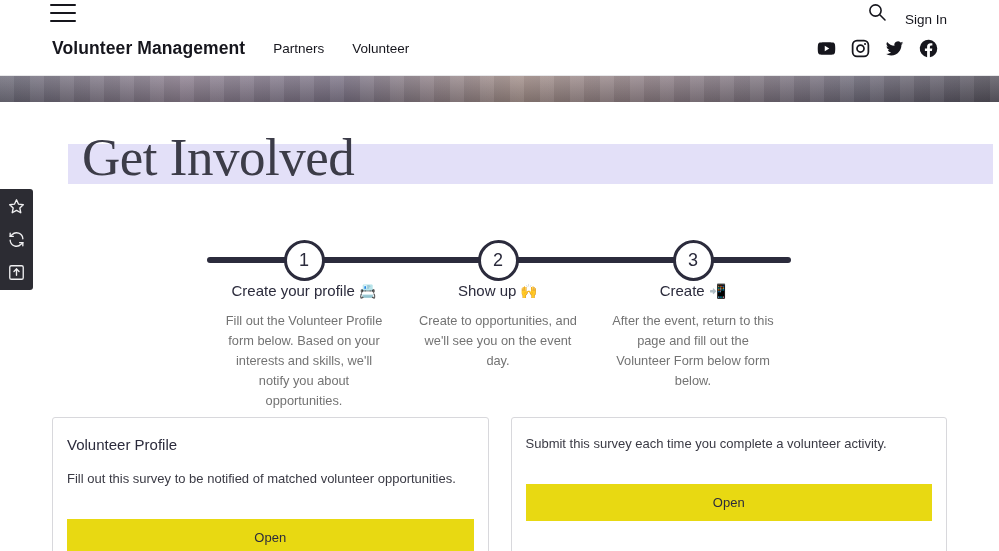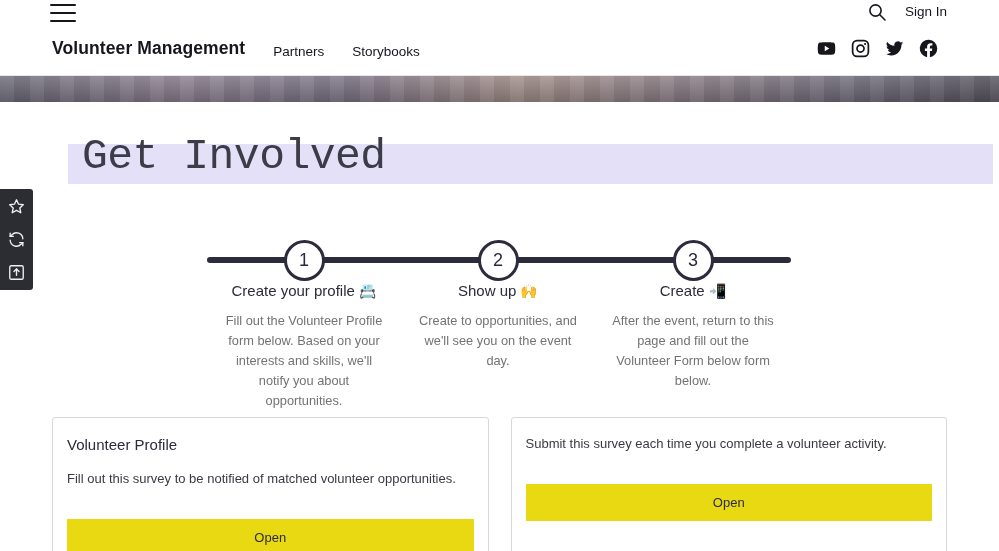--- a/index.html
+++ b/index.html
@@ -32,38 +32,38 @@
     cursor: pointer;
     display: flex; flex-direction: column; justify-content: space-between;
     padding: 2px 0;
   }
   .hamburger span {
     display: block; height: 2px; width: 26px; background: #16161d; border-radius: 1px;
   }
   .nav-row {
     position: absolute;
     left: 52px; top: 38px;
-    display: flex; align-items: flex-end; gap: 28px;
+    display: flex; align-items: center; gap: 28px;
   }
   .brand {
     font-size: 17.5px;
     font-weight: 600;
     color: #16161d;
     letter-spacing: .1px;
     white-space: nowrap;
   }
   .nav-link {
     font-size: 13.5px;
     color: #16161d;
     white-space: nowrap;
     cursor: pointer;
   }
   .signin {
     position: absolute;
-    right: 52px; top: 4px;
+    right: 52px; top: 12px;
     font-size: 13.5px;
     color: #16161d;
     cursor: pointer;
   }
   .search-btn {
     position: absolute;
     right: 112px; top: 2px;
     width: 20px; height: 20px;
     cursor: pointer;
   }
@@ -103,26 +103,26 @@
   }
   .title-hl {
     position: absolute;
     left: 68px; top: 20px;
     width: 925px; height: 40px;
     background: #e3e0f8;
   }
   .page-title {
     position: absolute;
     left: 82px; top: 0px;
-    font-size: 43px;
+    font-size: 53px;
     font-weight: 400;
     color: #3c3c48;
     letter-spacing: -0.5px;
     line-height: 66px;
-    font-family: Liberation Mono, monospace;
+    font-family: Liberation Serif, serif;
   }
 
   
   .steps {
     position: relative;
     margin-top: 32px;
     height: 170px;
   }
   .steps-line {
     position: absolute;
@@ -231,21 +231,21 @@
   <div class="header">
     <div class="hamburger">
       <span></span>
       <span></span>
       <span></span>
     </div>
 
     <div class="nav-row">
       <div class="brand">Volunteer Management</div>
       <div class="nav-link">Partners</div>
-      <div class="nav-link">Storybooks</div>
+      <div class="nav-link">Volunteer</div>
     </div>
 
     <div class="search-btn">
       <svg viewBox="0 0 20 20" width="20" height="20" fill="none" stroke="#16161d" stroke-width="1.6">
         <circle cx="8.5" cy="8.5" r="5.6"></circle>
         <line x1="12.8" y1="12.8" x2="18" y2="18" stroke-linecap="round"></line>
       </svg>
     </div>
 
     <div class="signin">Sign In</div>

